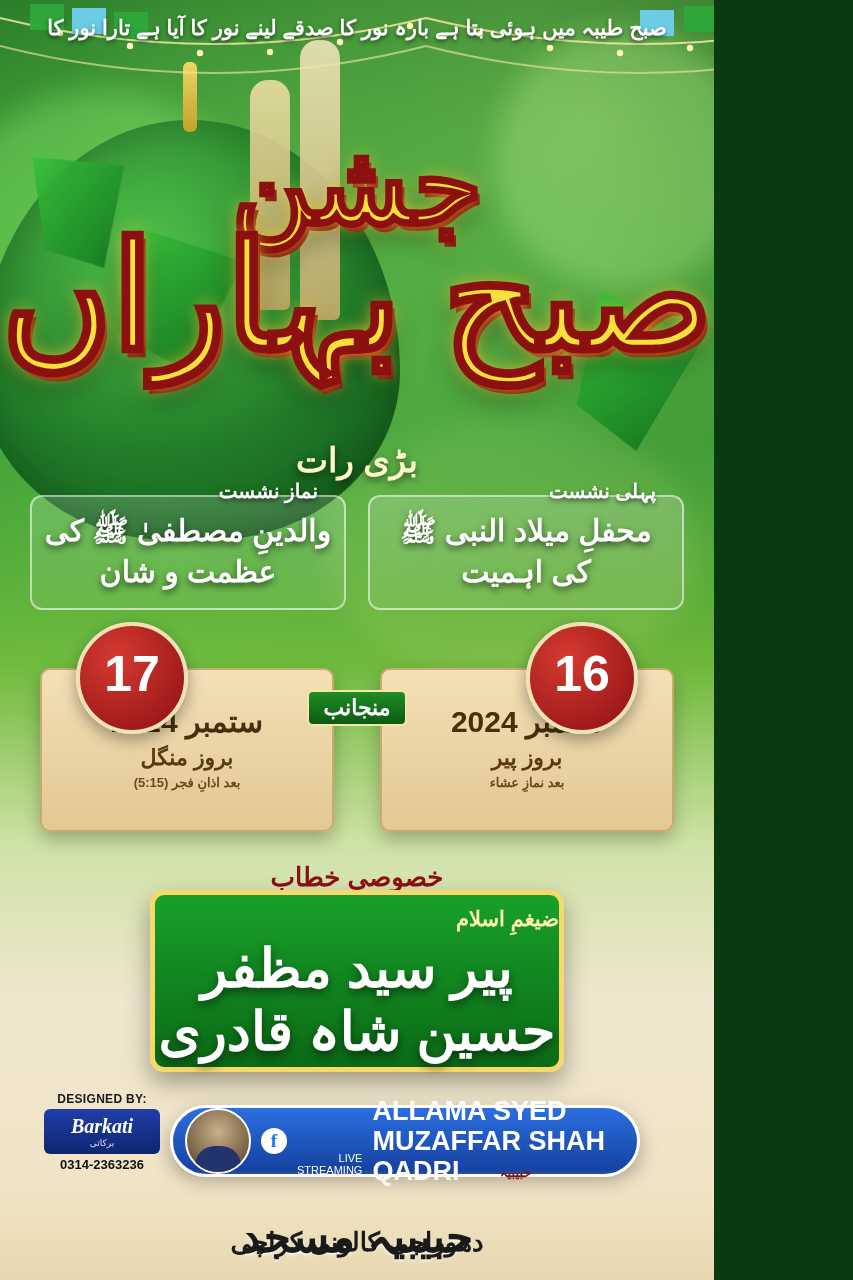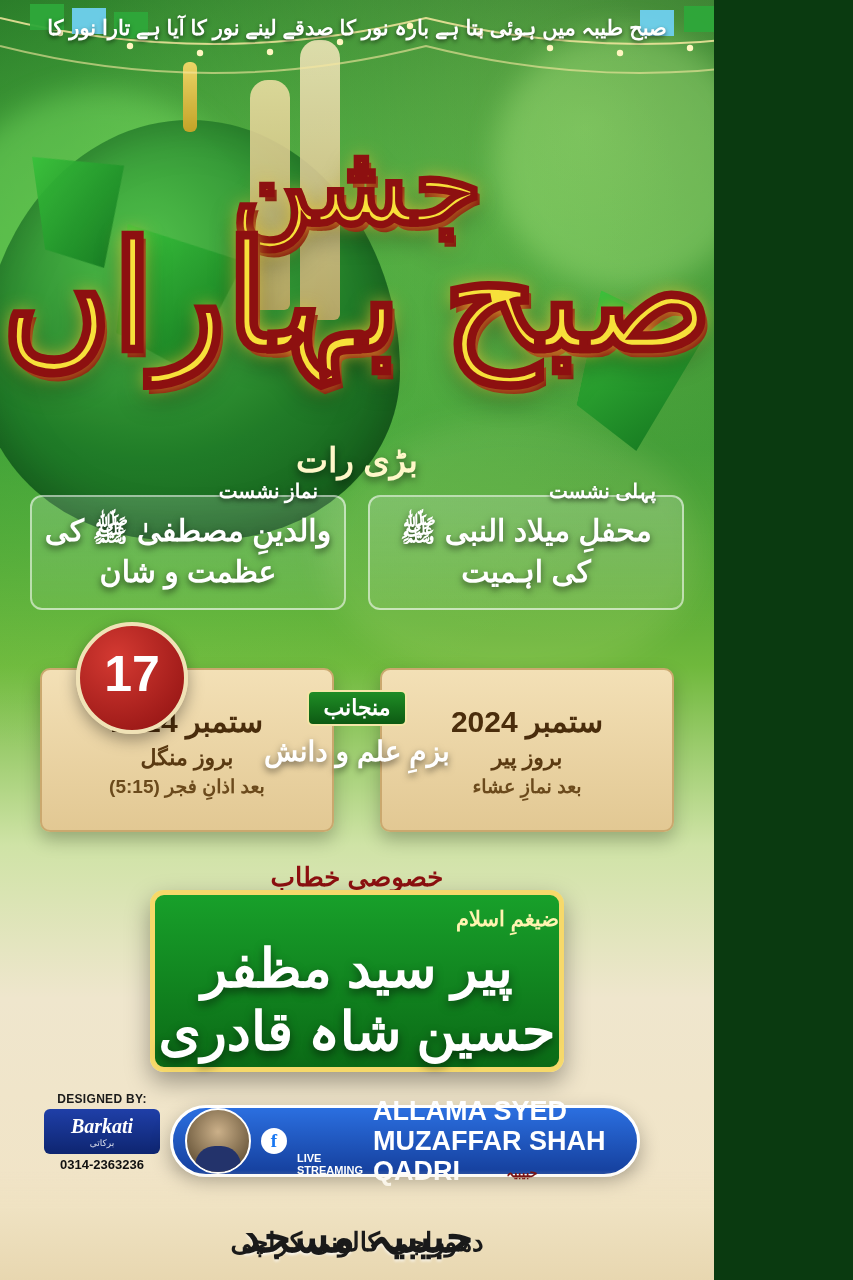--- a/index.html
+++ b/index.html
@@ -100,21 +100,21 @@
     position:absolute;top:28px;width:290px;height:160px;
     background:linear-gradient(180deg,#f3e0b6,#e2c893);
     border:2px solid #caa86e;border-radius:10px;
     box-shadow:0 8px 18px rgba(0,0,0,.25);
     direction:rtl;text-align:center;
   }
   .scroll.right{right:0;}
   .scroll.left{left:0;}
   .scroll .line1{margin-top:34px;font-size:30px;font-weight:bold;color:#4a2d0c;}
   .scroll .line2{font-size:22px;font-weight:bold;color:#5a3a12;margin-top:6px;}
-  .scroll .line3{font-size:19px;font-weight:bold;color:#6b4a1c;margin-top:4px;}
+  .scroll .line3{font-size:13px;font-weight:bold;color:#6b4a1c;margin-top:4px;}
   .daybadge{
     position:absolute;top:-18px;width:104px;height:104px;border-radius:50%;
     background:radial-gradient(circle at 35% 30%,#d43a32,#8d1010);
     border:4px solid #f0e2b6;
     color:#ffffff;font-size:50px;font-weight:bold;line-height:96px;text-align:center;
     box-shadow:0 6px 16px rgba(0,0,0,.35);
   }
   .daybadge.b16{right:36px;}
   .daybadge.b17{left:36px;}
 
@@ -174,32 +174,32 @@
   }
   .avatar:after{
     content:"";position:absolute;left:50%;bottom:0;transform:translateX(-50%);
     width:46px;height:26px;border-radius:20px 20px 0 0;background:#23336b;
   }
   .fb{
     width:26px;height:26px;border-radius:50%;background:#ffffff;color:#1877f2;
     font-weight:bold;font-size:19px;line-height:26px;text-align:center;flex:0 0 26px;
     font-family:"Liberation Serif",serif;
   }
-  .livetxt{color:#ffffff;font-size:11px;font-weight:bold;line-height:1.1;text-align:left;flex:0 0 auto;margin-top:46px;}
+  .livetxt{color:#ffffff;font-size:11px;font-weight:normal;line-height:1.1;text-align:right;flex:0 0 auto;margin-top:46px;}
   .livename{color:#ffffff;font-size:27px;font-weight:bold;line-height:1.12;text-align:left;flex:1;}
 
   
   .footer{
     position:absolute;left:0;right:0;bottom:0;height:110px;
     background:linear-gradient(180deg,rgba(242,227,196,0) 0%, #efe2c2 35%, #e8d7b0 100%);
     direction:rtl;text-align:center;
   }
   .footer .logo{
     position:absolute;right:170px;top:-4px;width:44px;height:44px;
-    color:#7a1414;font-size:13px;font-weight:bold;text-align:center;line-height:1.05;
+    color:#7a1414;font-size:13px;font-weight:bold;text-align:left;line-height:1.05;
   }
   .footer .name{
     position:absolute;left:0;right:0;bottom:18px;
     font-size:44px;font-weight:bold;color:#1a1a1a;
     text-shadow:0 2px 3px rgba(255,255,255,.7);
   }
   .footer .addr{
     position:absolute;left:0;right:0;bottom:22px;
     font-size:26px;font-weight:bold;color:#1a1a1a;
   }
@@ -268,32 +268,32 @@
       <div class="txt">والدینِ مصطفیٰ ﷺ کی عظمت و شان</div>
     </div>
   </div>
 
   <div class="dates">
     <div class="scroll right">
       <div class="line1">ستمبر 2024</div>
       <div class="line2">بروز پیر</div>
       <div class="line3">بعد نمازِ عشاء</div>
     </div>
+    <div class="daybadge b16">16</div>
 
     <div class="scroll left">
       <div class="line1">ستمبر 2024</div>
       <div class="line2">بروز منگل</div>
       <div class="line3">بعد اذانِ فجر (5:15)</div>
     </div>
     <div class="daybadge b17">17</div>
   </div>
 
   <div class="bazm">
     <div class="ribbon">منجانب</div>
-    <div class="t">بزمِ علم و دانش</div>
   </div>
 
   <div class="khitab">خصوصی خطاب</div>
 
   <div class="speaker">
     <div class="small">ضیغمِ اسلام</div>
     <div class="big">پیر سید مظفر حسین شاہ قادری</div>
   </div>
 
   <div class="designed">

